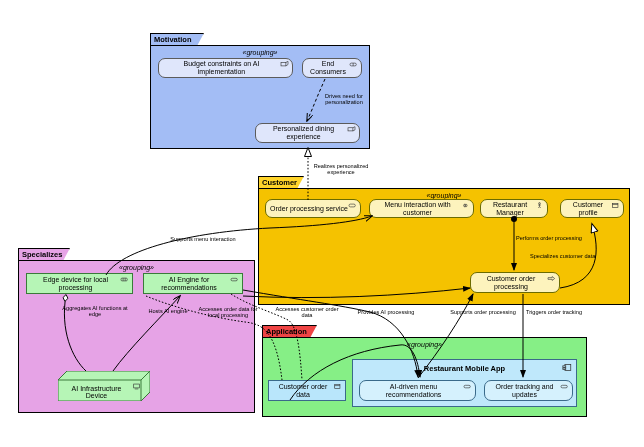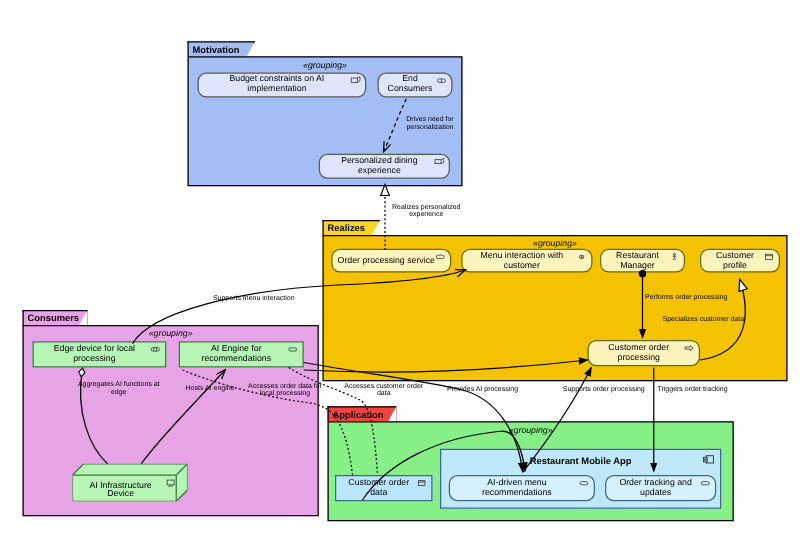--- a/index.html
+++ b/index.html
@@ -88,21 +88,21 @@
 
   <div class="el rounded e-motiv" style="left:255px;top:123px;width:105px;height:20px;">
     <span>Personalized dining experience</span>
     <svg class="ico" viewBox="0 0 12 10">
       <rect x="1" y="2.5" width="7" height="4.5" fill="none" stroke="#333" stroke-width="0.9"></rect>
       <path d="M8 2.5 L11 1 L11 5.5 L8 7" fill="none" stroke="#333" stroke-width="0.9"></path>
     </svg>
   </div>
 
   <div class="layer-tab t-business" style="left:258px;top:176px;width:46px;">
-    <span>Realizes</span>
+    <span>Customer</span>
   </div>
   <div class="layer l-business" style="left:258px;top:188px;width:372px;height:117px;">
     <div class="grouping-lbl">«grouping»</div>
   </div>
 
   <div class="el rounded e-biz" style="left:265px;top:199px;width:96px;height:19px;">
     <span>Order processing service</span>
     <svg class="ico" viewBox="0 0 12 10">
       <rect x="1" y="3" width="9" height="4" rx="2" fill="none" stroke="#333" stroke-width="0.9"></rect>
     </svg>
@@ -136,21 +136,21 @@
   </div>
 
   <div class="el rounded e-biz" style="left:470px;top:272px;width:90px;height:21px;">
     <span>Customer order processing</span>
     <svg class="ico" viewBox="0 0 12 10">
       <path d="M1 3.8 L7 3.8 L7 2.2 L10.5 5 L7 7.8 L7 6.2 L1 6.2 Z" fill="none" stroke="#333" stroke-width="0.9"></path>
     </svg>
   </div>
 
   <div class="layer-tab t-technology" style="left:18px;top:248px;width:52px;">
-    <span>Consumers</span>
+    <span>Specializes</span>
   </div>
   <div class="layer l-technology" style="left:18px;top:260px;width:237px;height:153px;">
     <div class="grouping-lbl">«grouping»</div>
   </div>
 
   <div class="el e-tech" style="left:26px;top:273px;width:107px;height:21px;">
     <span>Edge device for local processing</span>
     <svg class="ico" viewBox="0 0 12 10">
       <rect x="1" y="3" width="9" height="4" rx="1.6" fill="none" stroke="#333" stroke-width="0.9"></rect>
       <line x1="4" y1="3" x2="4" y2="7" stroke="#333" stroke-width="0.9"></line>

